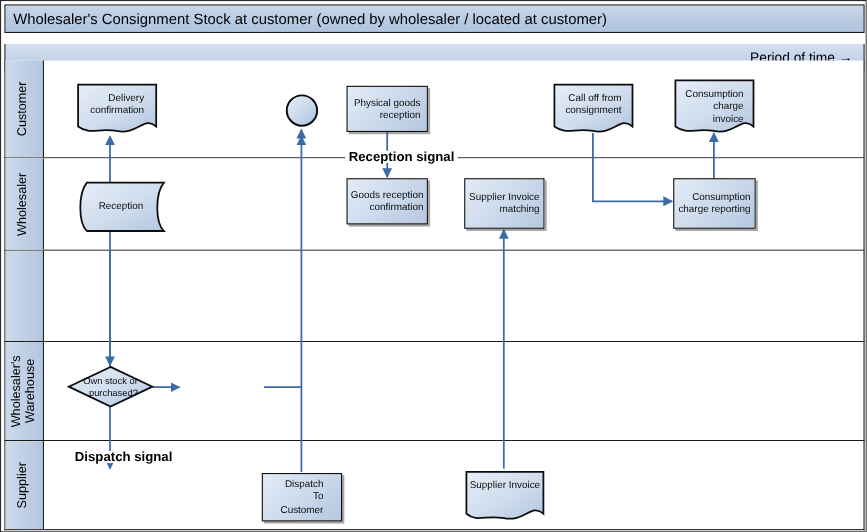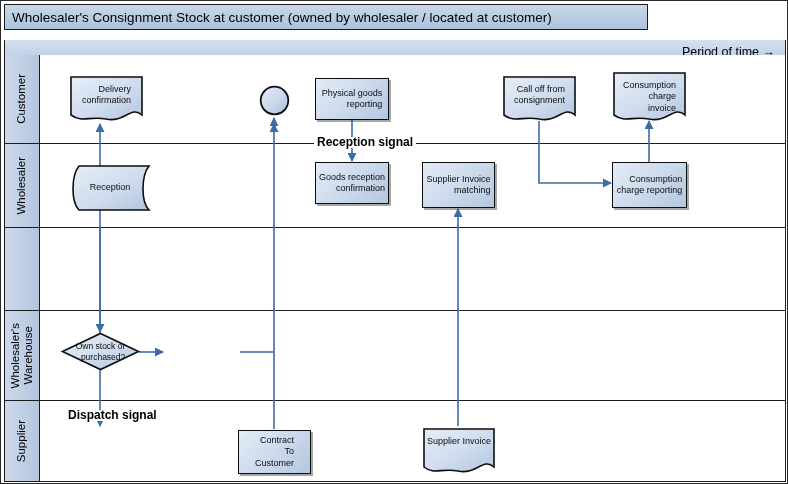--- a/index.html
+++ b/index.html
@@ -17,21 +17,21 @@
     box-sizing: border-box;
     border: 1px solid #2a2a2a;
     background: #ffffff;
     overflow: hidden;
   }
 
   
   .title-bar {
     position: absolute;
     left: 3px; top: 3px;
-    width: 644px; height: 26px;
+    width: 782px; height: 26px;
     box-sizing: border-box;
     border: 1px solid #1c1c1c;
     background: linear-gradient(to bottom, #c9d7ea 0%, #b9cbe3 55%, #aec3de 100%);
     display: flex;
     align-items: center;
     padding-left: 7px;
     font-size: 13.5px;
     color: #000000;
     white-space: nowrap;
   }
@@ -243,21 +243,21 @@
           <stop offset="60%" stop-color="#c6d6ea"></stop>
           <stop offset="100%" stop-color="#aabfdb"></stop>
         </linearGradient>
       </defs>
     </svg>
     <div class="node-label"></div>
   </div>
 
   <div class="node process" style="left:314px; top:77px; width:74px; height:42px;">
     <div class="node-label">Physical goods
-reporting</div>
+reception</div>
   </div>
 
   <div class="node docshape" style="left:501px; top:74px; width:75px; height:48px;">
     <svg width="75" height="48" viewBox="0 0 75 48">
       <path d="M2,2 L73,2 L73,40 C62,30 56,48 37,44 C20,41 13,48 2,40 Z" fill="url(#gradDoc1)" stroke="#0d0d0d" stroke-width="1.6"></path>
     </svg>
     <div class="node-label">Call off from
 consignment</div>
   </div>
 
@@ -296,21 +296,21 @@
     <svg width="79" height="39" viewBox="0 0 79 39">
       <path d="M39.5,1.5 L77.5,19.5 L39.5,37.5 L1.5,19.5 Z" fill="url(#gradDoc1)" stroke="#0d0d0d" stroke-width="1.6"></path>
     </svg>
     <div class="node-label">Own stock or
 purchased?</div>
   </div>
 
 
 
   <div class="node process" style="left:237px; top:429px; width:73px; height:44px;">
-    <div class="node-label">Contract
+    <div class="node-label">Dispatch
 To
 Customer</div>
   </div>
 
   <div class="node docshape" style="left:421px; top:426px; width:74px; height:48px;">
     <svg width="74" height="48" viewBox="0 0 74 48">
       <path d="M2,2 L72,2 L72,40 C61,30 55,48 36,44 C19,41 12,48 2,40 Z" fill="url(#gradDoc1)" stroke="#0d0d0d" stroke-width="1.6"></path>
     </svg>
     <div class="node-label">Supplier Invoice</div>
   </div>

